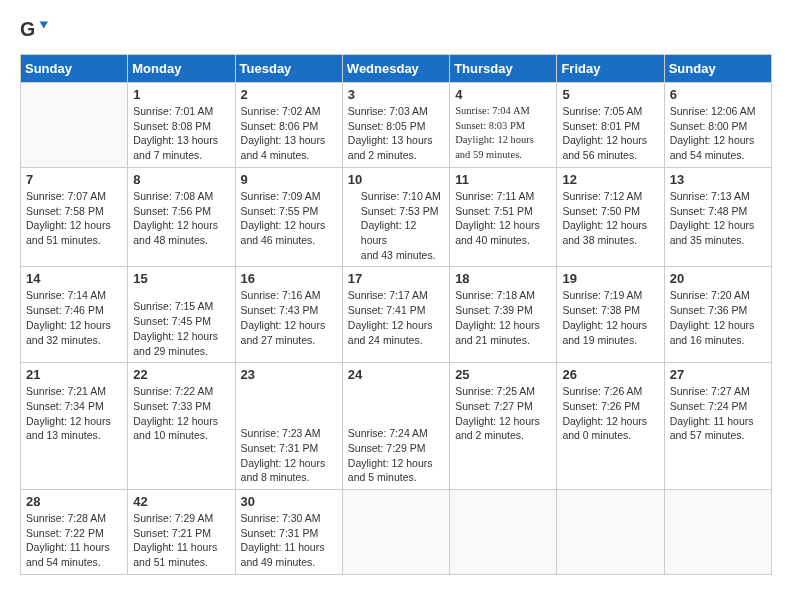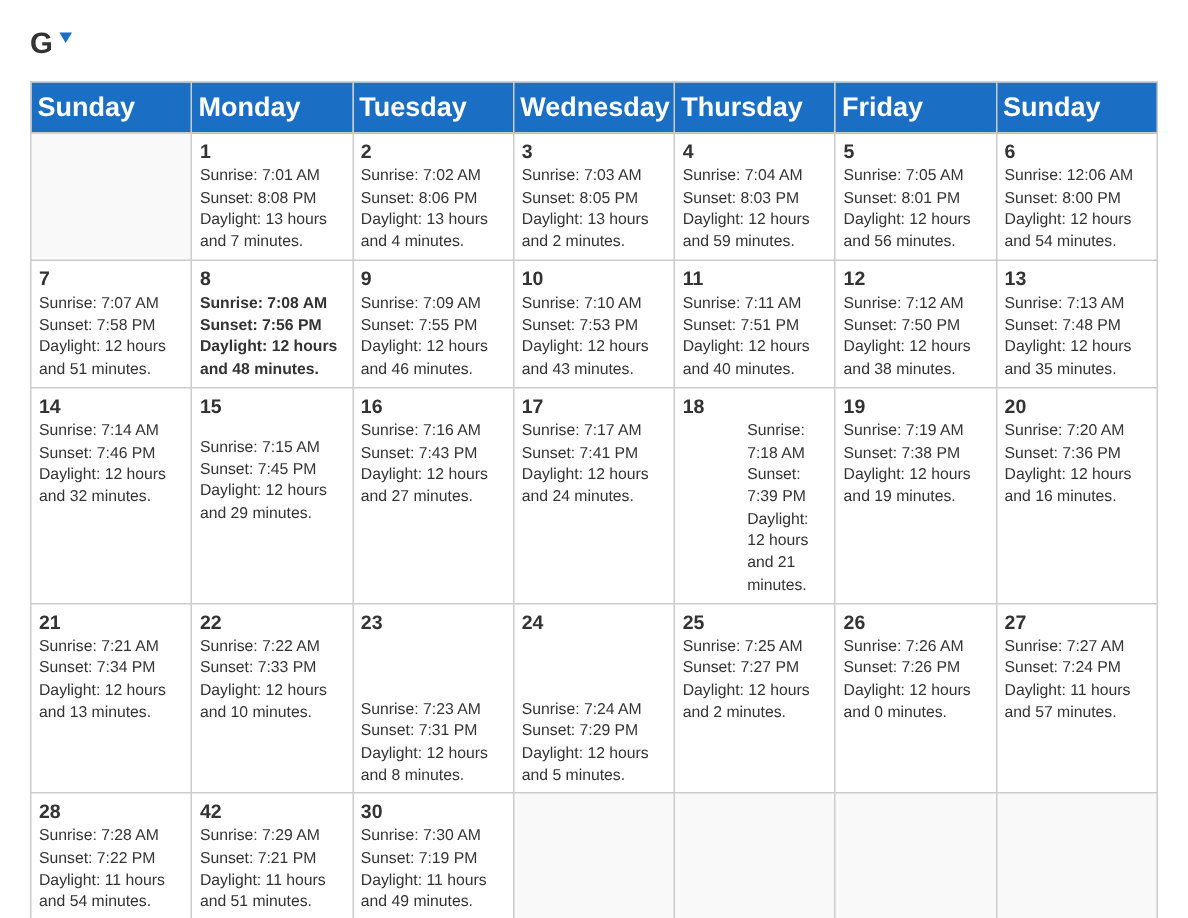--- a/index.html
+++ b/index.html
@@ -38,21 +38,21 @@
       color: #555;
     }
     table {
       width: 100%;
       border-collapse: collapse;
       table-layout: fixed;
     }
     thead tr th {
       background-color: #1a6fc4;
       color: #fff;
-      font-size: 18px;
+      font-size: 13px;
       font-weight: bold;
       padding: 6px 4px;
       text-align: left;
       border: 1px solid #ccc;
     }
     tbody tr td {
       border: 1px solid #ccc;
       vertical-align: top;
       padding: 4px 5px;
       font-size: 11px;
@@ -124,21 +124,21 @@
         </td>
         <td>
           <span class="day-number">3</span>
           <div class="cell-text" style="white-space: pre-line;">Sunrise: 7:03 AM
 Sunset: 8:05 PM
 Daylight: 13 hours
 and 2 minutes.</div>
         </td>
         <td>
           <span class="day-number">4</span>
-          <div class="cell-text" style="white-space: pre-line;">Sunrise: 7:04 AM
+          <div class="cell-text" style="white-space: pre-line; font-family: Liberation Serif, serif;">Sunrise: 7:04 AM
 Sunset: 8:03 PM
 Daylight: 12 hours
 and 59 minutes.</div>
         </td>
         <td>
           <span class="day-number">5</span>
           <div class="cell-text" style="white-space: pre-line;">Sunrise: 7:05 AM
 Sunset: 8:01 PM
 Daylight: 12 hours
 and 56 minutes.</div>
@@ -154,35 +154,35 @@
       <tr>
         <td>
           <span class="day-number">7</span>
           <div class="cell-text" style="white-space: pre-line;">Sunrise: 7:07 AM
 Sunset: 7:58 PM
 Daylight: 12 hours
 and 51 minutes.</div>
         </td>
         <td>
           <span class="day-number">8</span>
-          <div class="cell-text" style="white-space: pre-line; font-weight: bold;">Sunrise: 7:08 AM
+          <div class="cell-text" style="white-space: pre-line;">Sunrise: 7:08 AM
 Sunset: 7:56 PM
 Daylight: 12 hours
 and 48 minutes.</div>
         </td>
         <td>
           <span class="day-number">9</span>
           <div class="cell-text" style="white-space: pre-line;">Sunrise: 7:09 AM
 Sunset: 7:55 PM
 Daylight: 12 hours
 and 46 minutes.</div>
         </td>
         <td>
           <span class="day-number">10</span>
-          <div class="cell-text" style="white-space: pre-line;">Sunrise: 7:10 AM
+          <div class="cell-text" style="white-space: pre-line; margin-left: 13px;">Sunrise: 7:10 AM
 Sunset: 7:53 PM
 Daylight: 12 hours
 and 43 minutes.</div>
         </td>
         <td>
           <span class="day-number">11</span>
           <div class="cell-text" style="white-space: pre-line;">Sunrise: 7:11 AM
 Sunset: 7:51 PM
 Daylight: 12 hours
 and 40 minutes.</div>
@@ -226,21 +226,21 @@
         </td>
         <td>
           <span class="day-number">17</span>
           <div class="cell-text" style="white-space: pre-line;">Sunrise: 7:17 AM
 Sunset: 7:41 PM
 Daylight: 12 hours
 and 24 minutes.</div>
         </td>
         <td>
           <span class="day-number">18</span>
-          <div class="cell-text" style="white-space: pre-line; margin-left: 43px;">Sunrise: 7:18 AM
+          <div class="cell-text" style="white-space: pre-line;">Sunrise: 7:18 AM
 Sunset: 7:39 PM
 Daylight: 12 hours
 and 21 minutes.</div>
         </td>
         <td>
           <span class="day-number">19</span>
           <div class="cell-text" style="white-space: pre-line;">Sunrise: 7:19 AM
 Sunset: 7:38 PM
 Daylight: 12 hours
 and 19 minutes.</div>
@@ -315,21 +315,21 @@
         <td>
           <span class="day-number">42</span>
           <div class="cell-text" style="white-space: pre-line;">Sunrise: 7:29 AM
 Sunset: 7:21 PM
 Daylight: 11 hours
 and 51 minutes.</div>
         </td>
         <td>
           <span class="day-number">30</span>
           <div class="cell-text" style="white-space: pre-line;">Sunrise: 7:30 AM
-Sunset: 7:19 PM
+Sunset: 7:31 PM
 Daylight: 11 hours
 and 49 minutes.</div>
         </td>
         <td class="empty-cell"></td>
         <td class="empty-cell"></td>
         <td class="empty-cell"></td>
         <td class="empty-cell"></td>
       </tr>
     </tbody>
 </table>

